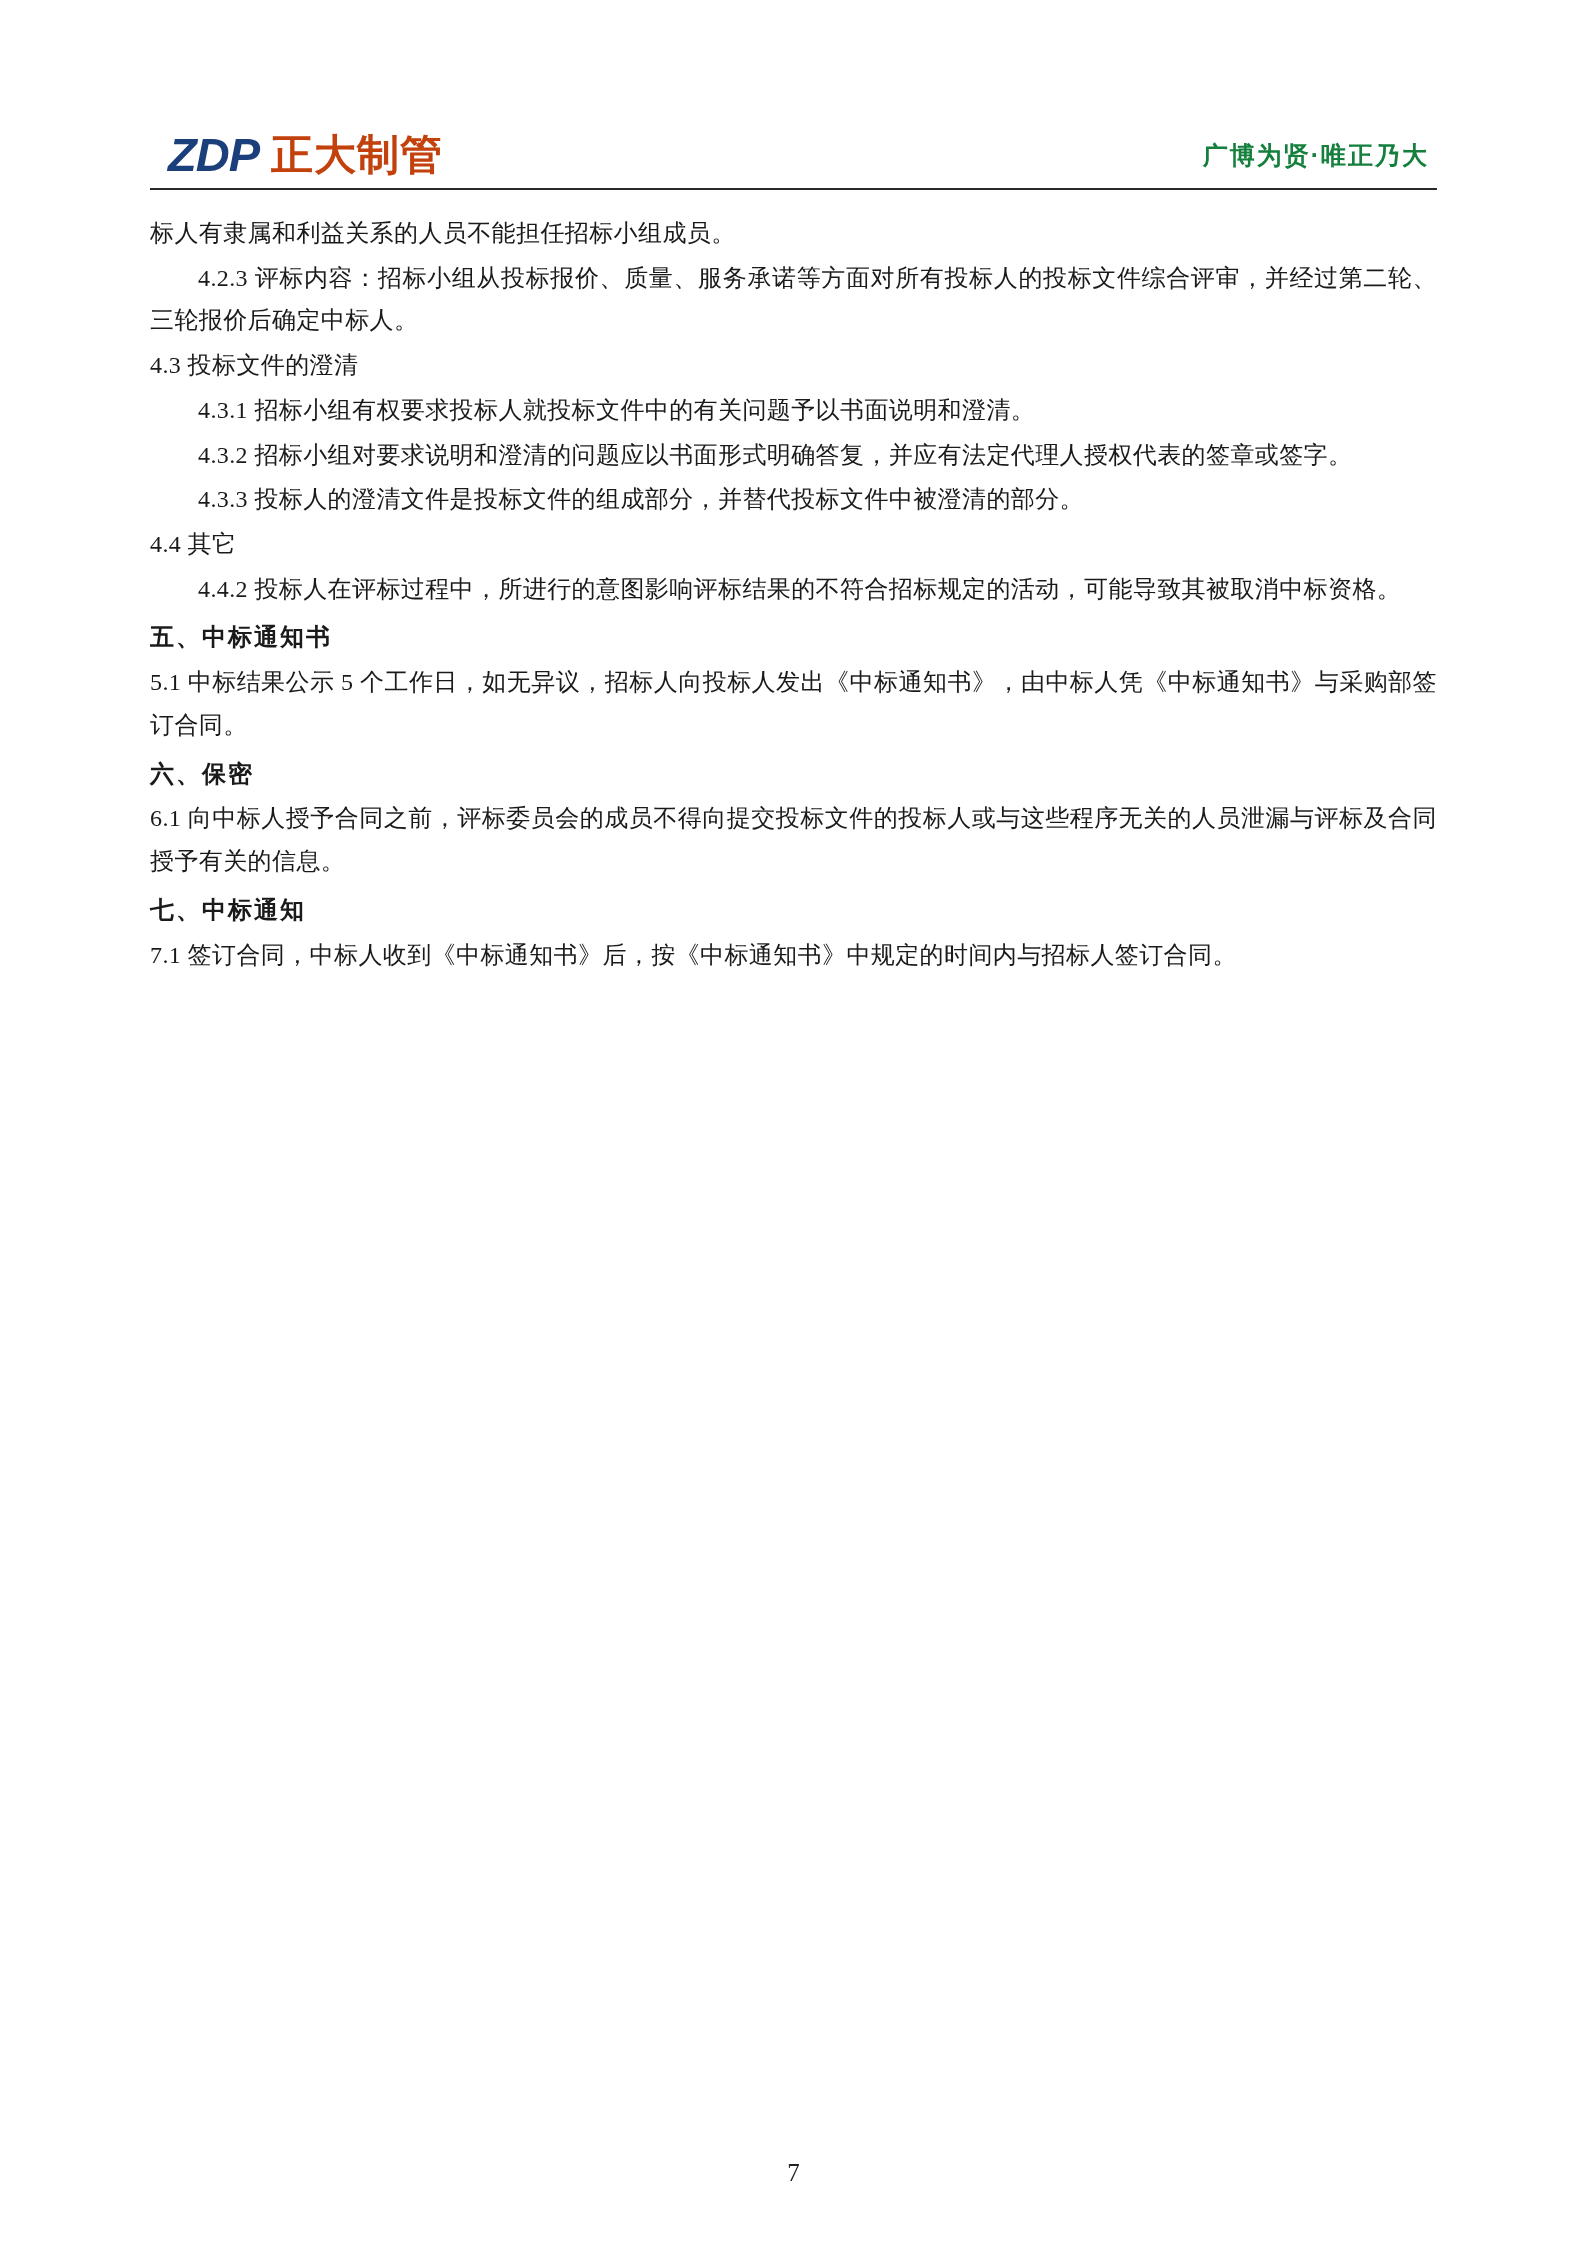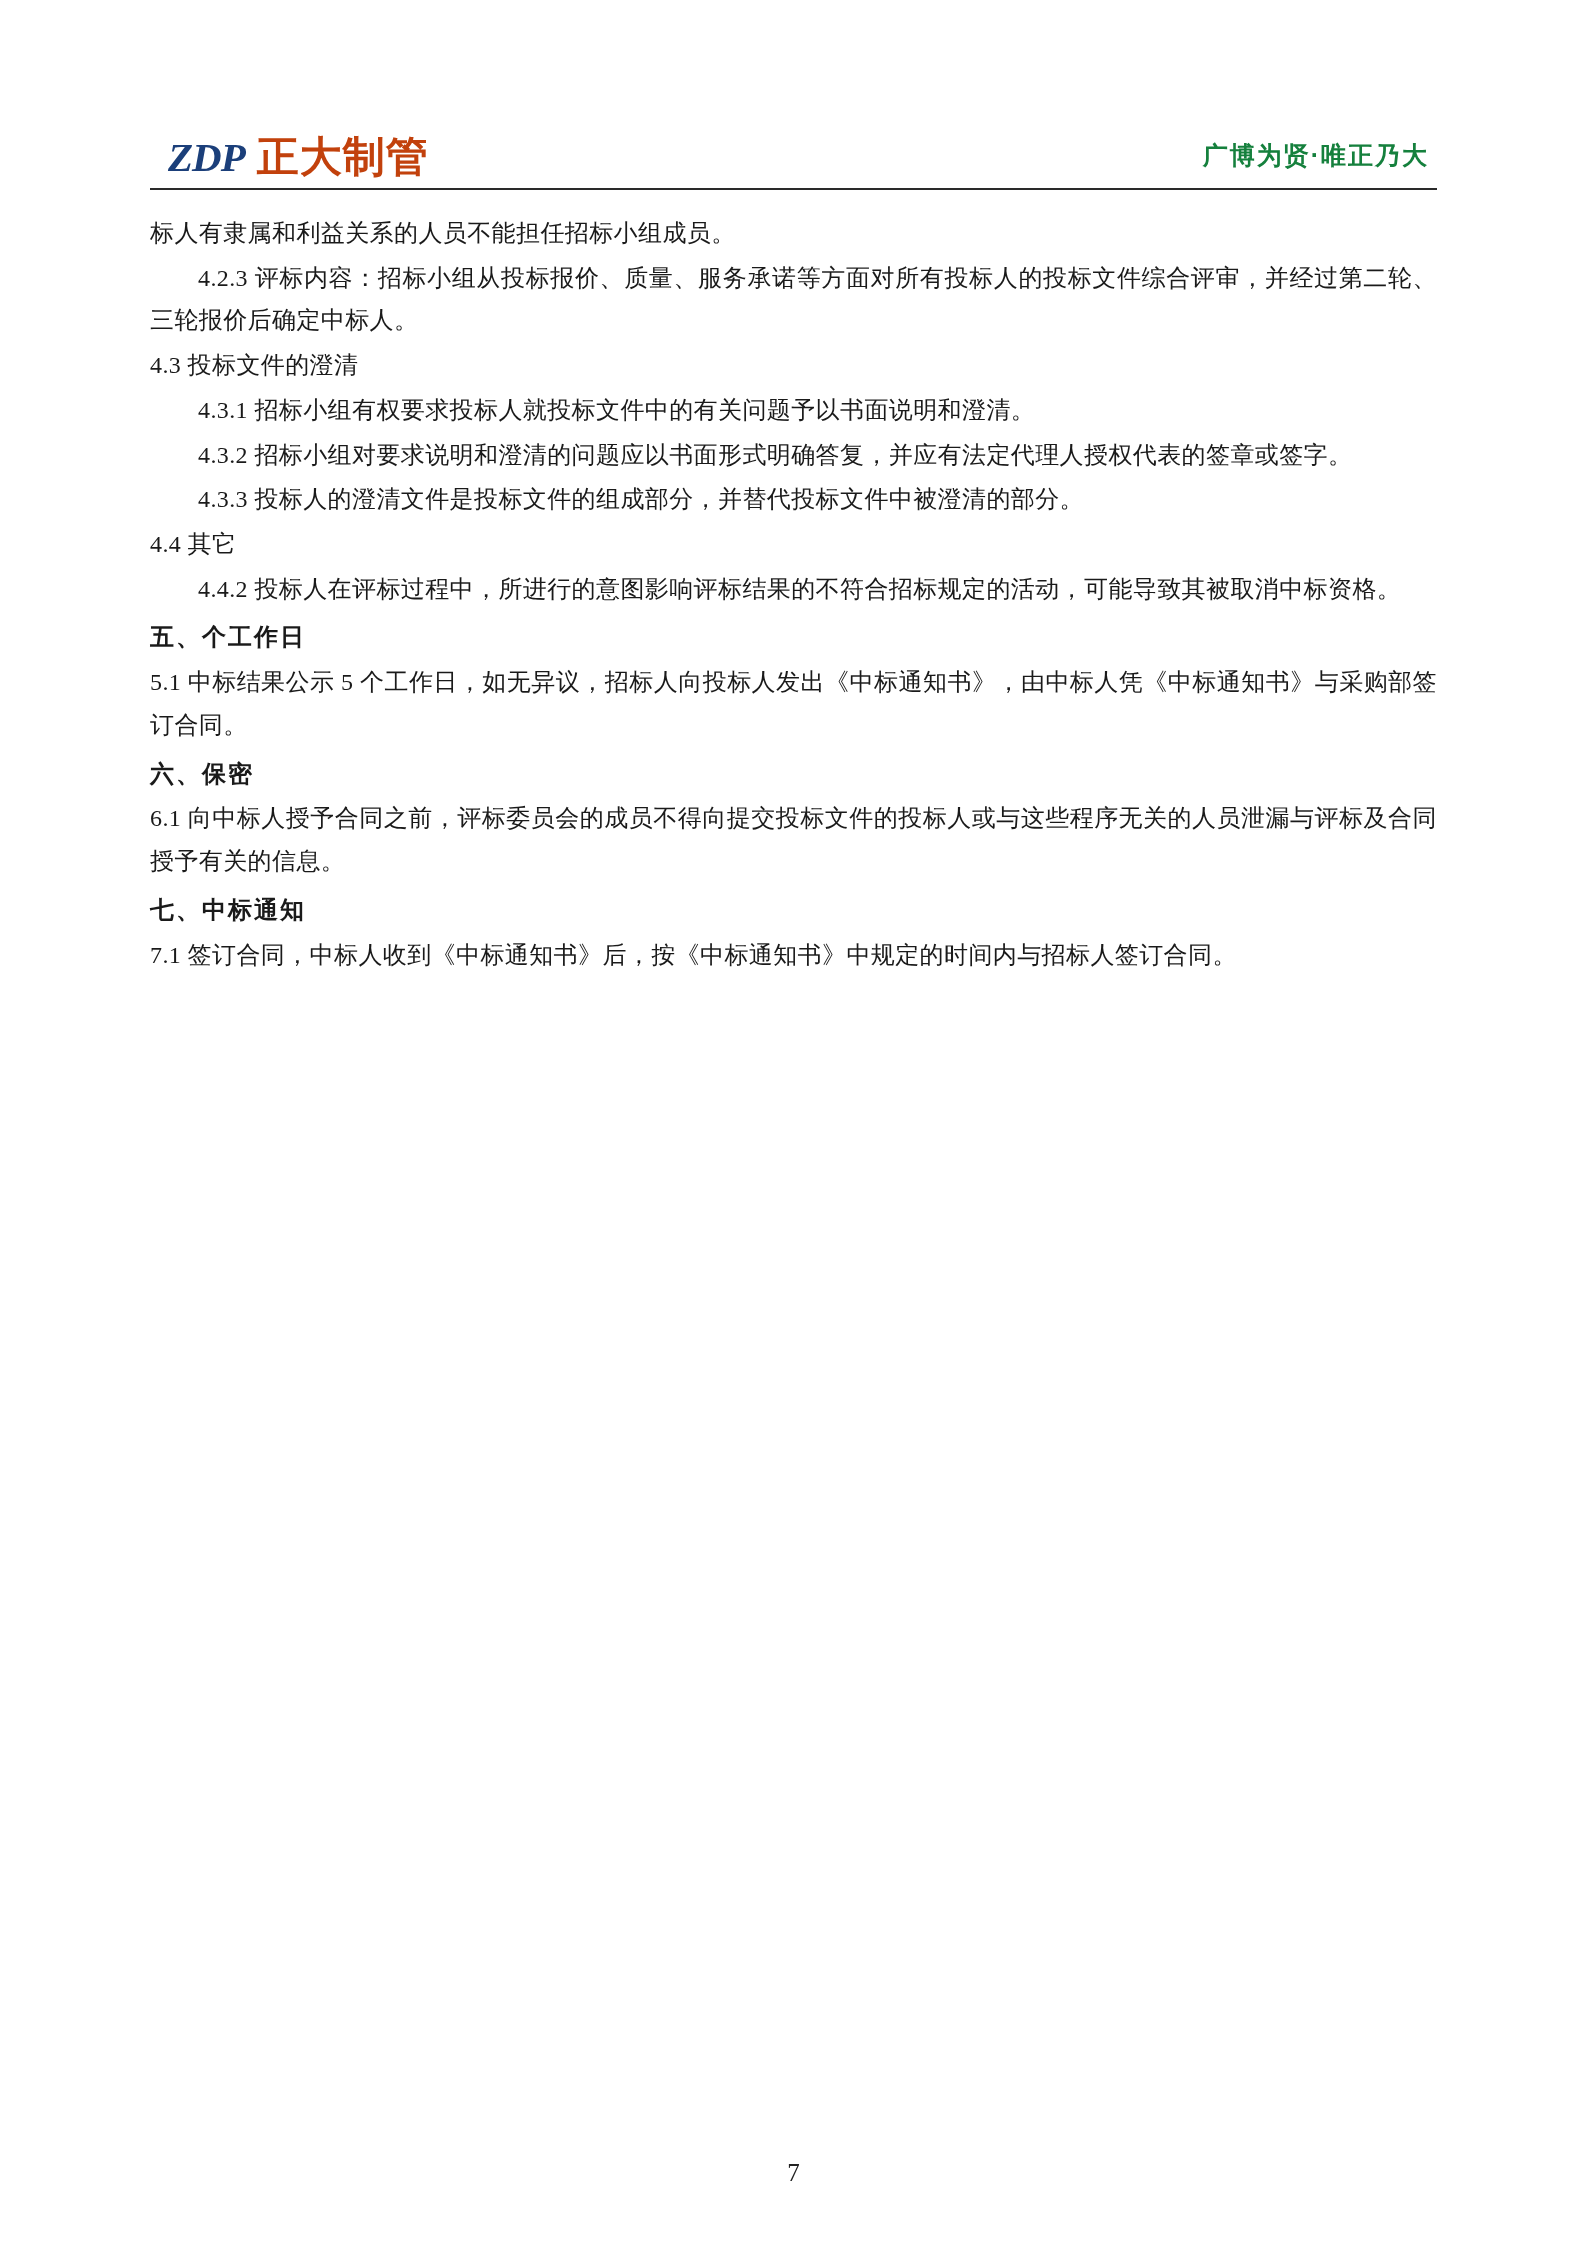--- a/index.html
+++ b/index.html
@@ -29,24 +29,24 @@
     justify-content: space-between;
     height: 82px;
     padding: 0 8px 0 18px;
   }
   .logo-wrap {
     display: flex;
     align-items: center;
     gap: 10px;
   }
   .logo-zdp {
-    font-family: Liberation Serif, serif;
+    font-family: Liberation Sans, sans-serif;
     font-weight: 700;
     font-style: italic;
-    font-size: 41px;
+    font-size: 47px;
     letter-spacing: -1px;
     color: #1b3f7a;
     line-height: 1;
     position: relative;
     padding-right: 2px;
   }
   .logo-cn {
     font-family: "Liberation Sans", sans-serif;
     font-weight: 700;
     font-size: 42px;
@@ -112,21 +112,21 @@
 
   <div class="content">
     <p class="p plain">标人有隶属和利益关系的人员不能担任招标小组成员。</p>
     <p class="p indent">4.2.3 评标内容：招标小组从投标报价、质量、服务承诺等方面对所有投标人的投标文件综合评审，并经过第二轮、三轮报价后确定中标人。</p>
     <p class="p plain">4.3 投标文件的澄清</p>
     <p class="p indent">4.3.1 招标小组有权要求投标人就投标文件中的有关问题予以书面说明和澄清。</p>
     <p class="p indent">4.3.2 招标小组对要求说明和澄清的问题应以书面形式明确答复，并应有法定代理人授权代表的签章或签字。</p>
     <p class="p indent">4.3.3 投标人的澄清文件是投标文件的组成部分，并替代投标文件中被澄清的部分。</p>
     <p class="p plain">4.4 其它</p>
     <p class="p indent">4.4.2 投标人在评标过程中，所进行的意图影响评标结果的不符合招标规定的活动，可能导致其被取消中标资格。</p>
-    <p class="p section">五、个工作日</p>
+    <p class="p section">五、中标通知书</p>
     <p class="p plain">5.1 中标结果公示 5 个工作日，如无异议，招标人向投标人发出《中标通知书》，由中标人凭《中标通知书》与采购部签订合同。</p>
     <p class="p section">六、保密</p>
     <p class="p plain">6.1 向中标人授予合同之前，评标委员会的成员不得向提交投标文件的投标人或与这些程序无关的人员泄漏与评标及合同授予有关的信息。</p>
     <p class="p section">七、中标通知</p>
     <p class="p plain">7.1 签订合同，中标人收到《中标通知书》后，按《中标通知书》中规定的时间内与招标人签订合同。</p>
   </div>
 
   <div class="footer">7</div>
 
 </div>

